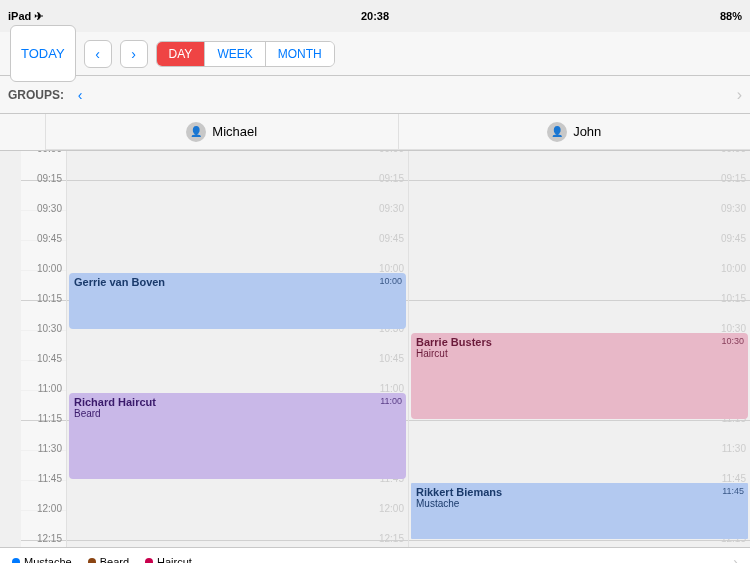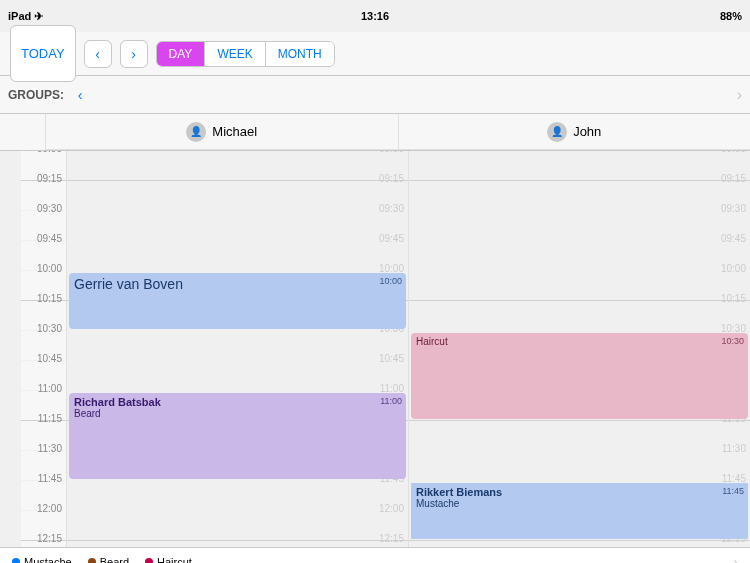--- a/index.html
+++ b/index.html
@@ -66,21 +66,21 @@
     .view-btn {
       padding: 5px 12px;
       font-size: 12px;
       background: white;
       border: none;
       cursor: pointer;
       color: #007aff;
       border-right: 1px solid #c8c8c8;
     }
     .view-btn:last-child { border-right: none; }
-    .view-btn.active { background: #d946ef; color: white; }
+    .view-btn.active { background: #ef4444; color: white; }
 
     
     .groups-bar {
       background: #f7f7f7;
       border-bottom: 1px solid #c8c8c8;
       height: 38px;
       display: flex;
       align-items: center;
       padding: 0 8px;
       gap: 4px;
@@ -215,21 +215,21 @@
       margin-left: auto;
       color: #c8c8c8;
       font-size: 14px;
     }
   </style>
 </head>
 <body>
 
 <div class="status-bar">
   <span>iPad ✈</span>
-  <span class="status-center">13:16</span>
+  <span class="status-center">20:38</span>
   <span>88%</span>
 </div>
 
 <div class="nav-bar">
   <button class="today-btn">TODAY</button>
   <div class="nav-arrow">‹</div>
   <div class="nav-arrow">›</div>
   <div class="view-switcher">
     <button class="view-btn active">DAY</button>
     <button class="view-btn">WEEK</button>
@@ -341,25 +341,25 @@
         <div style="height: 30px; border-bottom: 1px solid rgb(240, 240, 240); position: relative;">
           <span style="position: absolute; right: 4px; top: -8px; font-size: 10px; color: rgb(204, 204, 204);">11:45</span>
         </div>
         <div style="height: 30px; border-bottom: 1px solid rgb(208, 208, 208); position: relative;">
           <span style="position: absolute; right: 4px; top: -8px; font-size: 10px; color: rgb(204, 204, 204);">12:00</span>
         </div>
         <div style="height: 30px; border-bottom: 1px solid rgb(240, 240, 240); position: relative;">
           <span style="position: absolute; right: 4px; top: -8px; font-size: 10px; color: rgb(204, 204, 204);">12:15</span>
         </div>
         <div class="appointment" style="position: absolute; top: 122px; height: 56px; left: 2px; right: 2px; background: rgb(179, 201, 240); border-radius: 4px; padding: 3px 5px; overflow: hidden; color: rgb(26, 58, 107);">
-          <div style="font-weight: 400; font-size: 14px;">Gerrie van Boven</div>
+          <div style="font-weight: 700; font-size: 11px;">Gerrie van Boven</div>
           <div style="position: absolute; top: 3px; right: 4px; font-size: 9px; opacity: 0.8;">10:00</div>
         </div>
         <div class="appointment" style="position: absolute; top: 242px; height: 86px; left: 2px; right: 2px; background: rgb(201, 184, 232); border-radius: 4px; padding: 3px 5px; overflow: hidden; color: rgb(58, 26, 107);">
-          <div style="font-weight: 600; font-size: 11px;">Richard Batsbak</div>
+          <div style="font-weight: 600; font-size: 11px;">Richard Haircut</div>
           <div style="font-size: 10px;">Beard</div>
           <div style="position: absolute; top: 3px; right: 4px; font-size: 9px; opacity: 0.8;">11:00</div>
         </div>
       </div>
 
     <div class="slot-col" style="position:relative; flex:1;">
     <div style="height: 30px; border-bottom: 1px solid rgb(208, 208, 208); position: relative;">
           <span style="position: absolute; right: 4px; top: -8px; font-size: 10px; color: rgb(204, 204, 204);">09:00</span>
         </div>
         <div style="height: 30px; border-bottom: 1px solid rgb(240, 240, 240); position: relative;">
@@ -395,20 +395,21 @@
         <div style="height: 30px; border-bottom: 1px solid rgb(240, 240, 240); position: relative;">
           <span style="position: absolute; right: 4px; top: -8px; font-size: 10px; color: rgb(204, 204, 204);">11:45</span>
         </div>
         <div style="height: 30px; border-bottom: 1px solid rgb(208, 208, 208); position: relative;">
           <span style="position: absolute; right: 4px; top: -8px; font-size: 10px; color: rgb(204, 204, 204);">12:00</span>
         </div>
         <div style="height: 30px; border-bottom: 1px solid rgb(240, 240, 240); position: relative;">
           <span style="position: absolute; right: 4px; top: -8px; font-size: 10px; color: rgb(204, 204, 204);">12:15</span>
         </div>
         <div class="appointment" style="position: absolute; top: 182px; height: 86px; left: 2px; right: 2px; background: rgb(232, 184, 200); border-radius: 4px; padding: 3px 5px; overflow: hidden; color: rgb(107, 26, 58);">
+          <div style="font-weight: 600; font-size: 11px;">Barrie Busters</div>
           <div style="font-size: 10px;">Haircut</div>
           <div style="position: absolute; top: 3px; right: 4px; font-size: 9px; opacity: 0.8;">10:30</div>
         </div>
         <div class="appointment" style="position: absolute; top: 332px; height: 56px; left: 2px; right: 2px; background: rgb(179, 201, 240); border-radius: 1px; padding: 3px 5px; overflow: hidden; color: rgb(26, 58, 107);">
           <div style="font-weight: 600; font-size: 11px;">Rikkert Biemans</div>
           <div style="font-size: 10px;">Mustache</div>
           <div style="position: absolute; top: 3px; right: 4px; font-size: 9px; opacity: 0.8;">11:45</div>
         </div>
       </div>
   </div>

